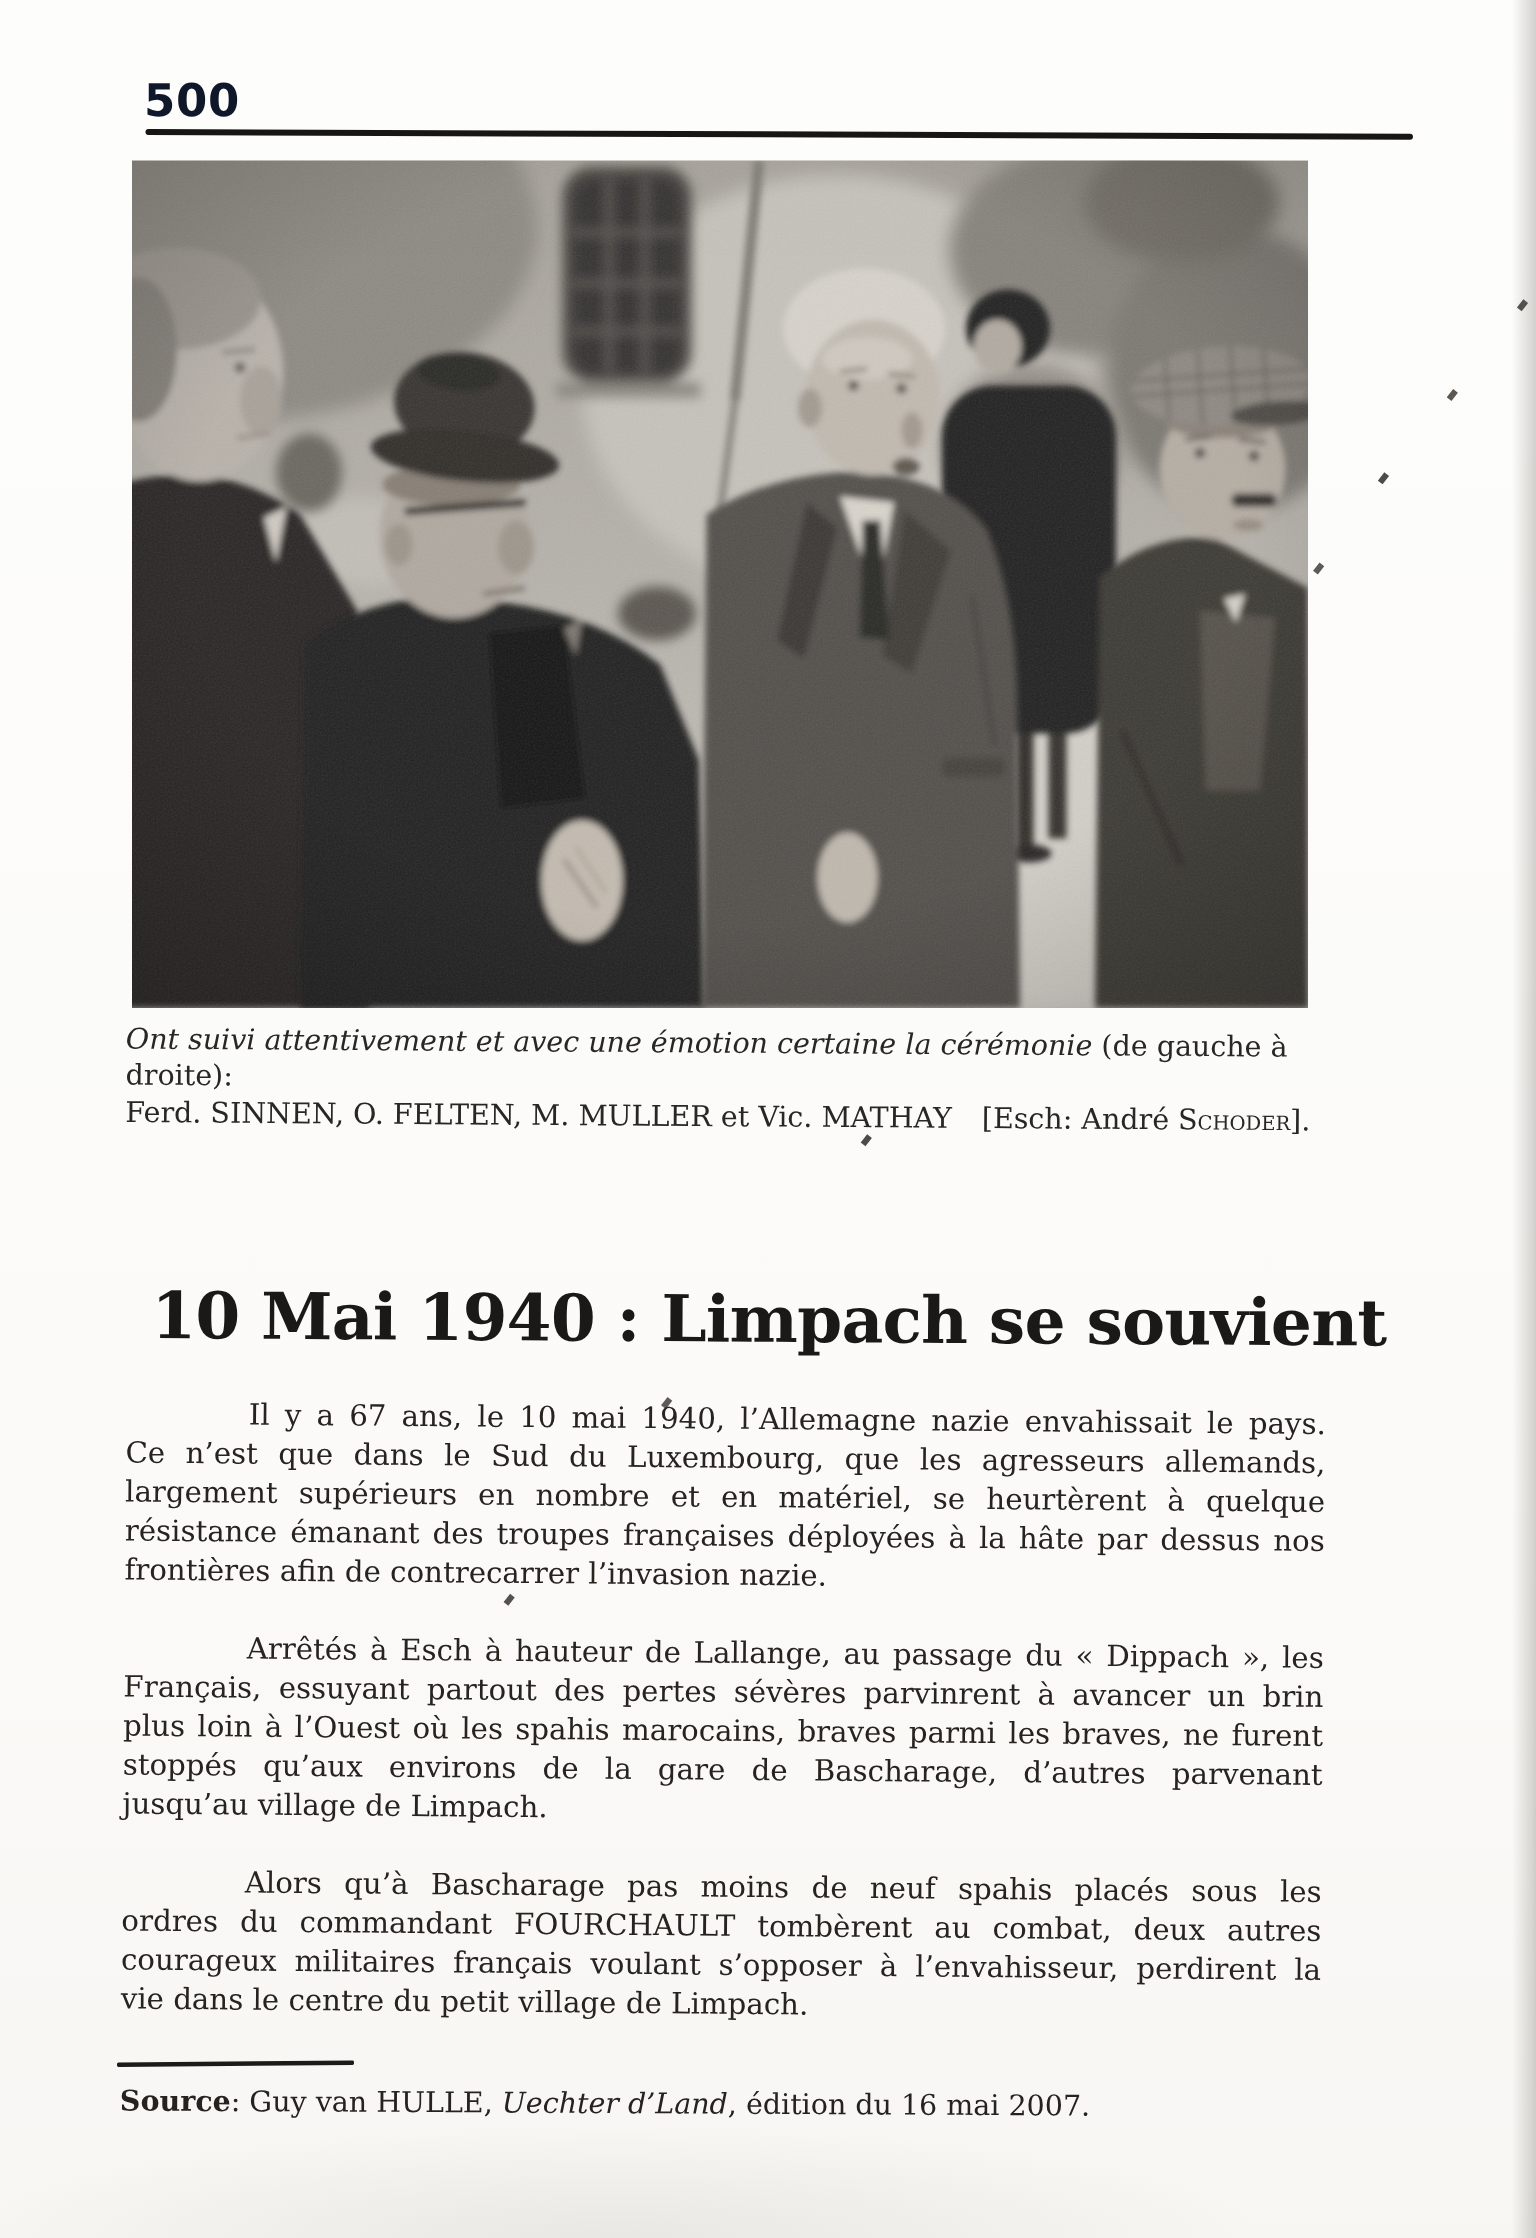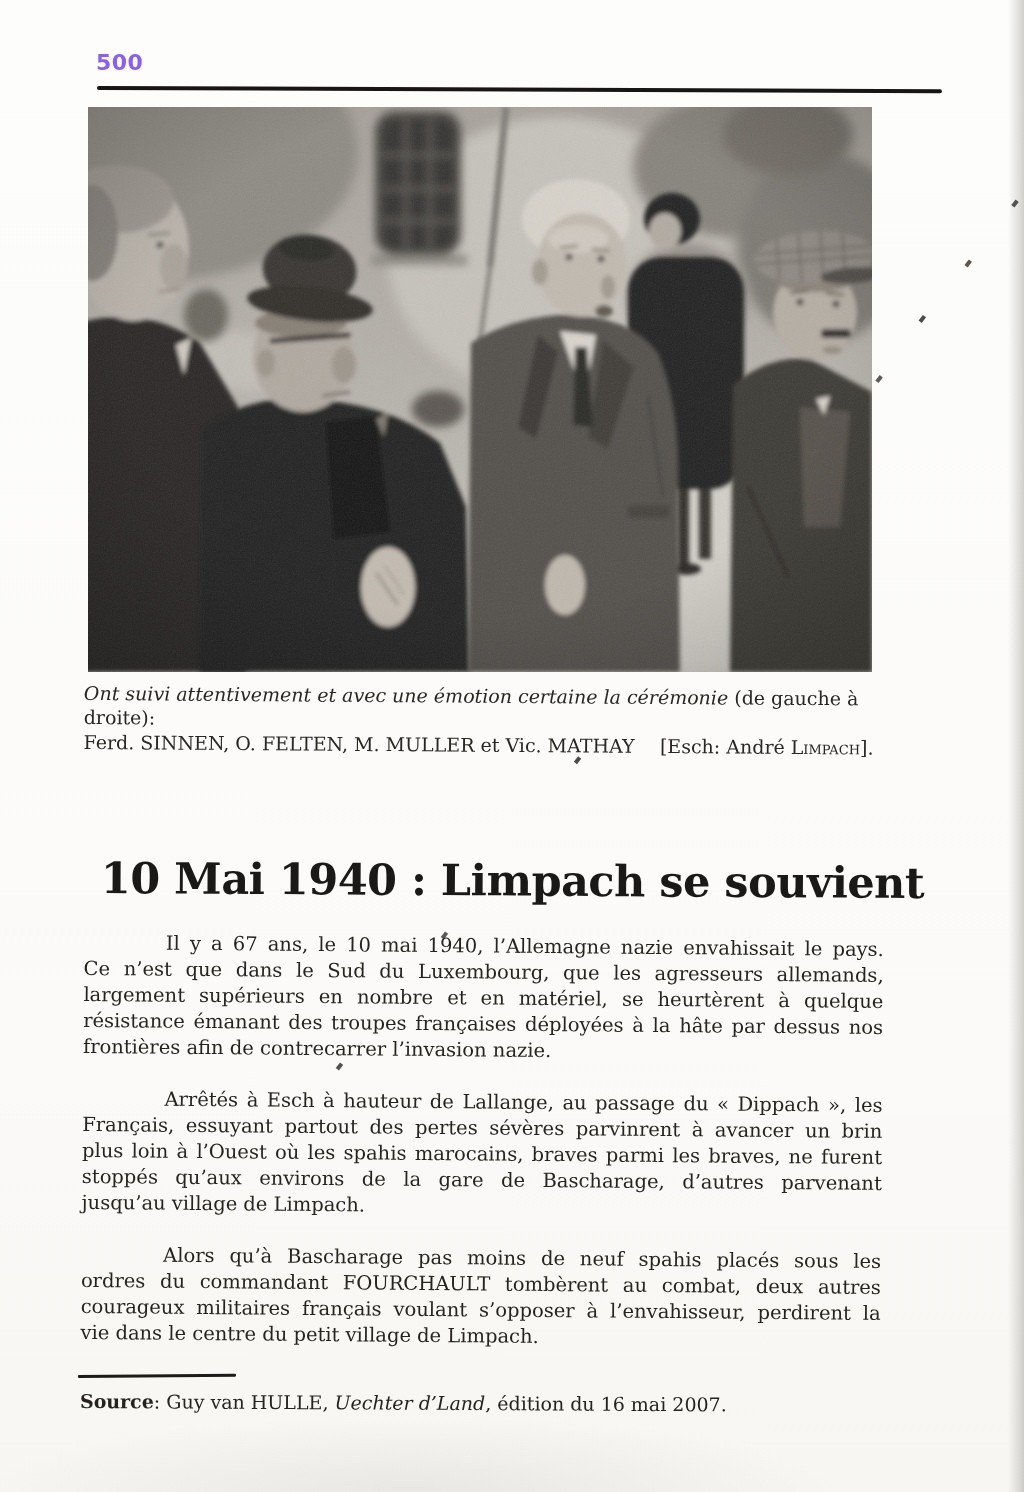--- a/index.html
+++ b/index.html
@@ -20,21 +20,21 @@
   .scan-specks{
     position:absolute;right:7px;top:200px;width:4px;height:7px;background:#55524e;
     transform:rotate(38deg);
     box-shadow:0 76px 0 #5a5753,-2px 148px 0 #4d4b47,1px 222px 0 #5e5b56,
                -1px 296px 0 #504d49,0 502px 0 #5a5753,-2px 708px 0 #4d4b47,
                1px 928px 0 #5e5b56,-1px 1096px 0 #55524e;
   }
   .page-number{
     position:absolute;left:96px;top:50px;
     font-family:"DejaVu Sans","Liberation Sans",sans-serif;
-    font-weight:bold;font-size:22px;color:#8b5cf6;letter-spacing:0.5px;
+    font-weight:bold;font-size:30px;color:#0f172a;letter-spacing:0.5px;
   }
   .top-rule{
     position:absolute;left:97px;top:86px;width:845px;height:4px;background:#171614;
     transform:rotate(0.22deg);transform-origin:left center;border-radius:2px;
   }
   .photo-frame{
     position:absolute;left:88px;top:107px;width:784px;height:565px;overflow:hidden;
     background:#b3afa8;
   }
   .photo-frame svg{display:block;width:100%;height:100%;}
@@ -246,21 +246,21 @@
 
     <rect width="784" height="565" filter="url(#grain)" opacity="0.13"></rect>
     <rect width="784" height="565" fill="url(#vig)"></rect>
   </svg>
 </div>
 
 <div class="caption">
   <div class="caption-line1"><em>Ont suivi attentivement et avec une émotion certaine la cérémonie </em><span class="roman">(de gauche à droite):</span></div>
   <div class="caption-line2">
     <span>Ferd. SINNEN, O. FELTEN, M. MULLER et Vic. MATHAY</span>
-    <span><span>[Esch: André </span><span class="smallcaps">Limpach</span><span>].</span></span>
+    <span><span>[Esch: André </span><span class="smallcaps">Schoder</span><span>].</span></span>
   </div>
 </div>
 
 <h1 class="headline">10 Mai 1940 : Limpach se souvient</h1>
 
 <div class="article">
   <div class="para">
     <div class="line first">Il y a 67 ans, le 10 mai 1940, l’Allemagne nazie envahissait le pays.</div>
     <div class="line">Ce n’est que dans le Sud du Luxembourg, que les agresseurs allemands,</div>
     <div class="line">largement supérieurs en nombre et en matériel, se heurtèrent à quelque</div>

